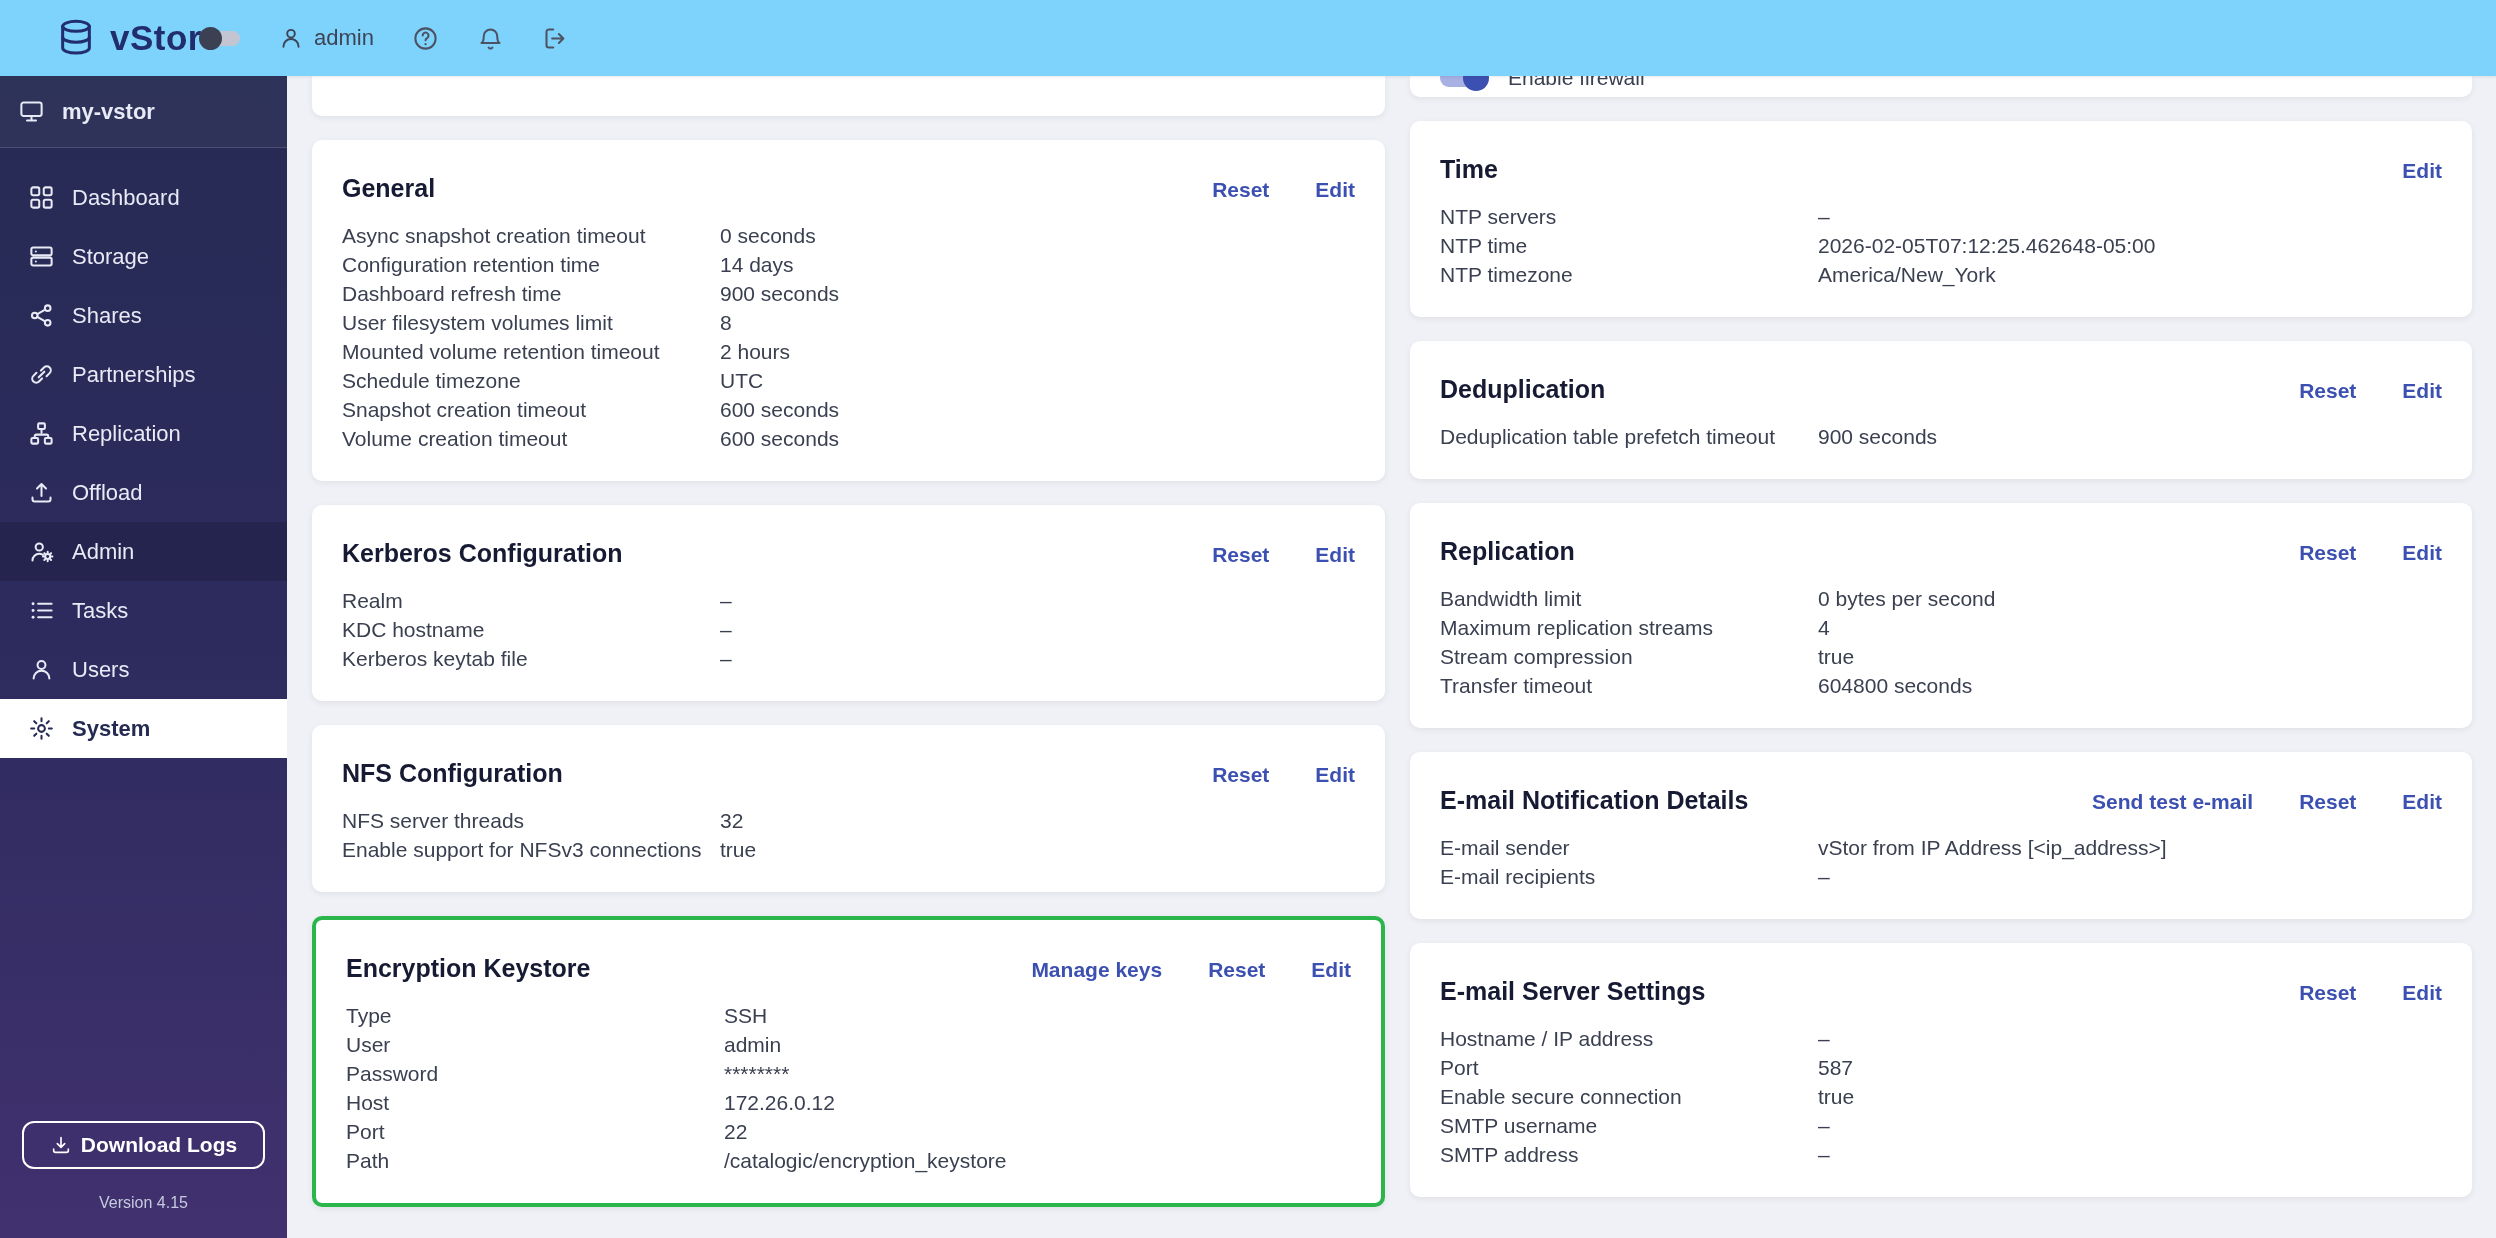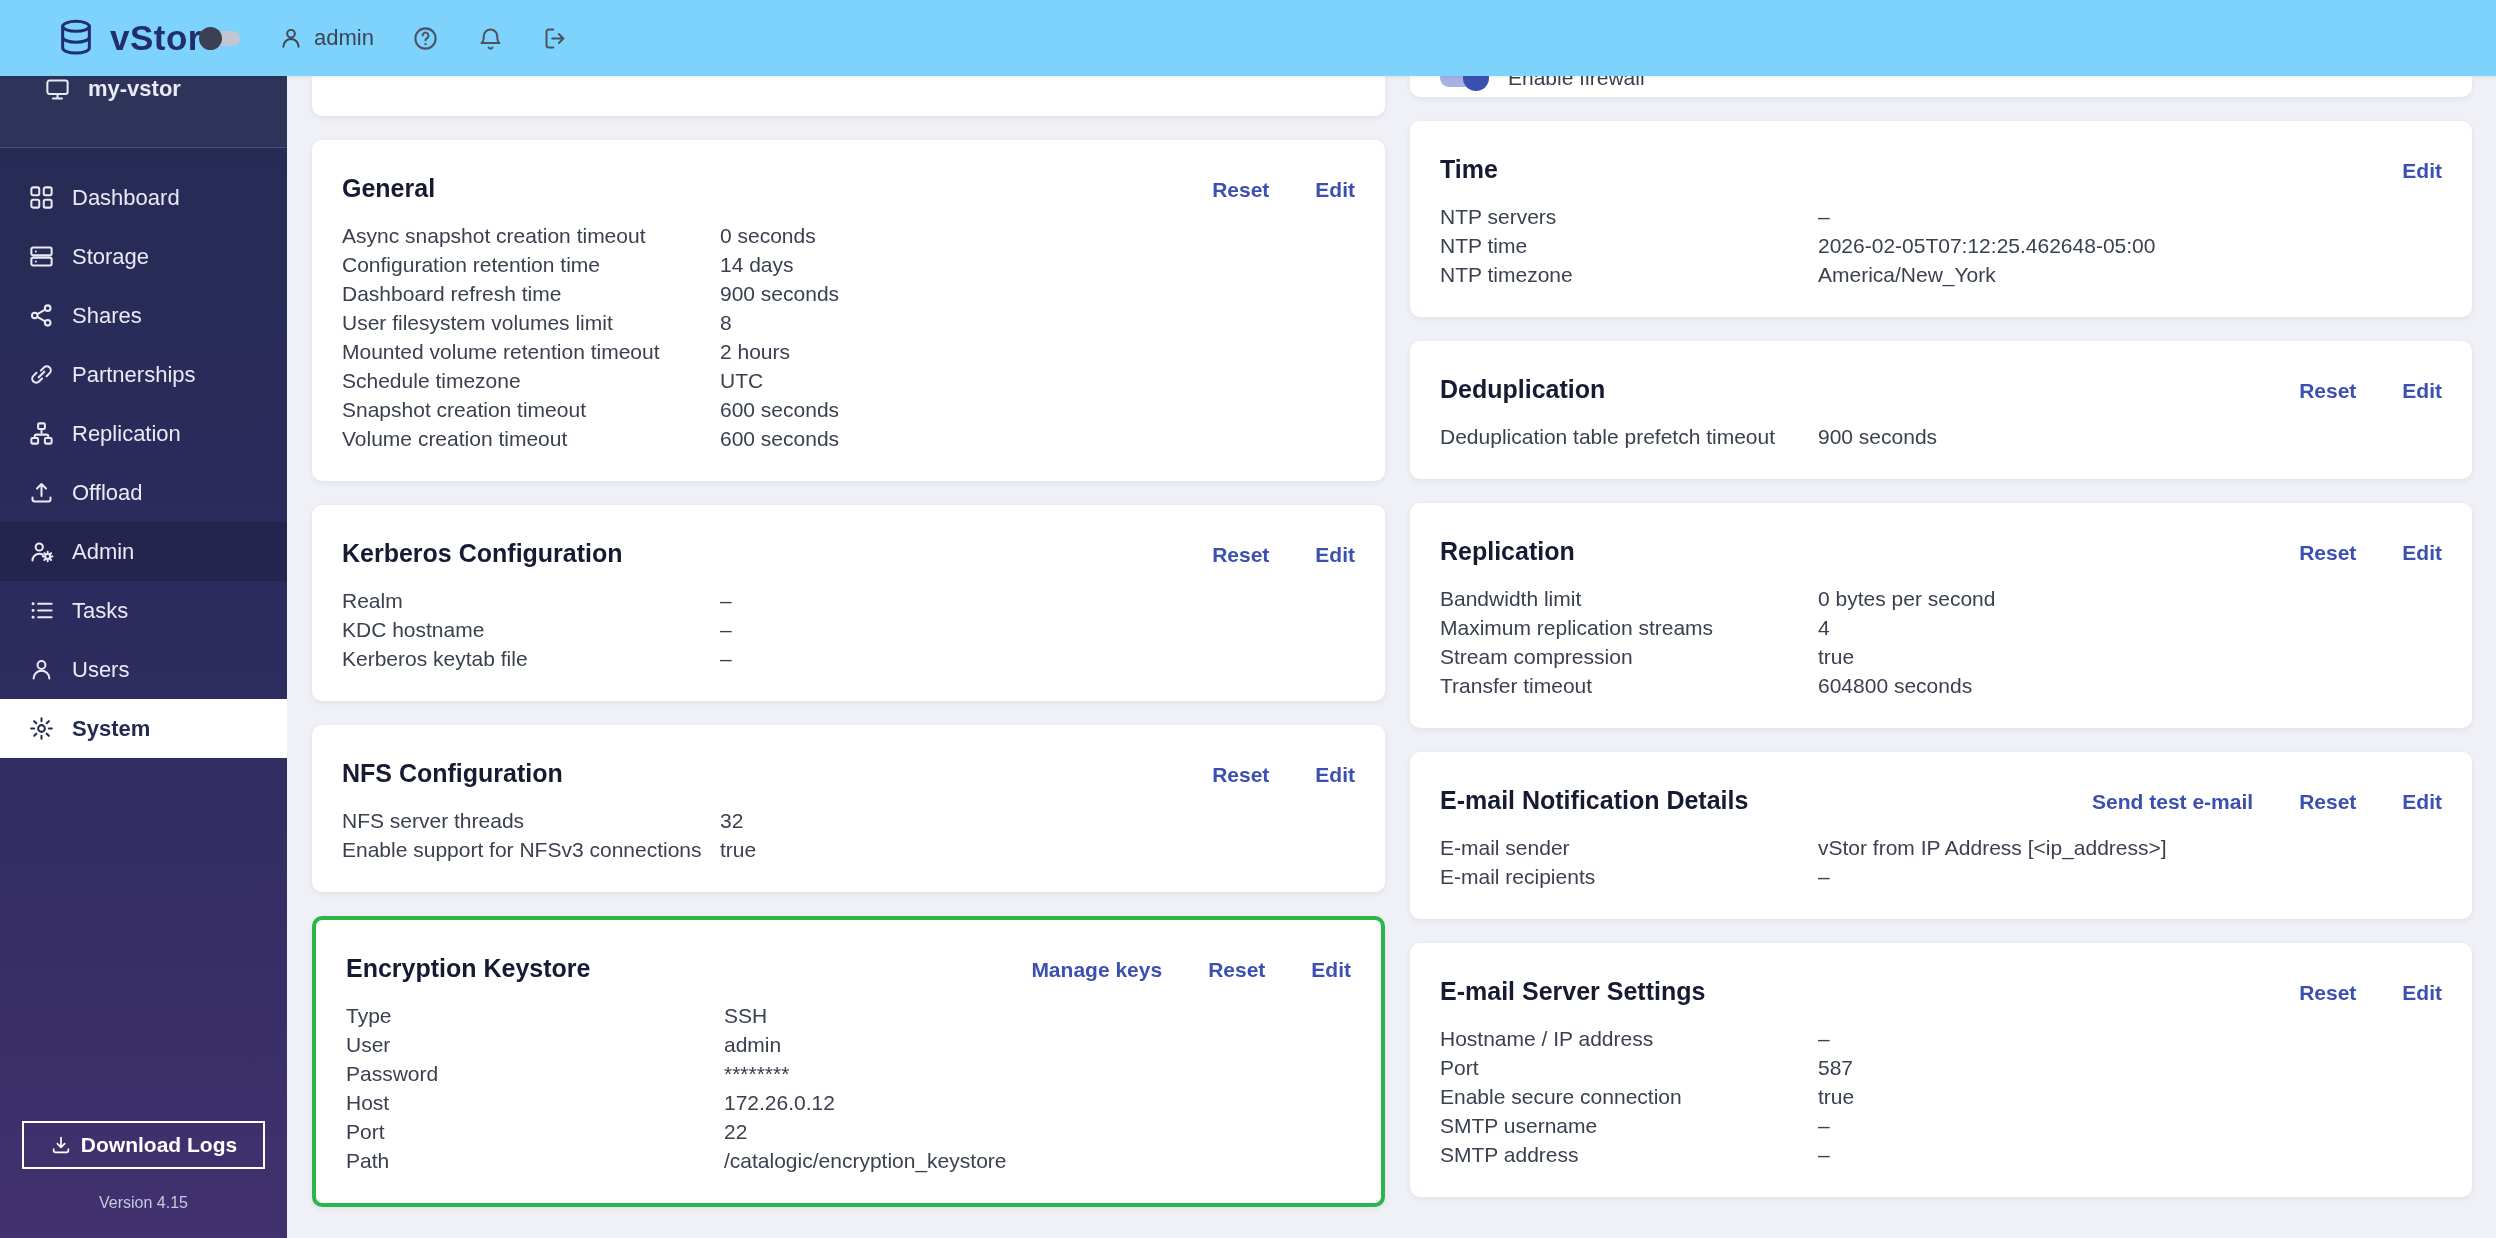--- a/index.html
+++ b/index.html
@@ -35,40 +35,40 @@
   .user-chip { display:flex; align-items:center; gap:10px; cursor:pointer; font-size:22px; color:#3f4455; }
   .user-chip svg { width:26px; height:26px; display:block; }
 
   
   .sidebar {
     position:absolute; left:0; top:76px; bottom:0; width:287px; z-index:20;
     background:linear-gradient(180deg,#262b53 0%, #2d2b5e 48%, #41316f 100%);
     display:flex; flex-direction:column; color:#e8eaf6;
   }
   .server-row {
-    height:72px; flex:none; display:flex; align-items:flex-start; gap:17px;
-    padding:0 44px; font-size:22px; font-weight:600;
+    height:72px; flex:none; display:flex; align-items:center; gap:17px;
+    padding:0 18px; font-size:22px; font-weight:600;
     background:rgba(255,255,255,0.04);
     border-bottom:1px solid rgba(255,255,255,0.14);
     cursor:pointer;
   }
   .ic { display:inline-flex; }
   .ic svg { width:27px; height:27px; display:block; }
   nav { padding-top:20px; }
   .nav-item {
     height:59px; display:flex; align-items:center; gap:17px;
     padding:0 28px; font-size:22px; cursor:pointer; color:#e8eaf6;
   }
   .nav-item.shaded { background:rgba(0,0,0,0.14); }
   .nav-item.active { background:#ffffff; color:#242a52; font-weight:700; }
   .sidebar-bottom { margin-top:auto; padding:0 0 26px; display:flex; flex-direction:column; align-items:center; }
   .dl-btn {
     display:flex; align-items:center; gap:9px;
     height:48px; padding:0 26px;
-    background:transparent; border:2px solid #fff; border-radius:0;
+    background:transparent; border:2px solid #fff; border-radius:12px;
     color:#fff; font-size:21px; font-weight:700; cursor:pointer;
     font-family:"Liberation Sans", sans-serif;
   }
   .dl-btn svg { width:22px; height:22px; display:block; }
   .version { margin-top:25px; font-size:16px; color:#c6cadf;text-align:right; }
 
   
   .main { position:absolute; left:287px; top:76px; right:0; bottom:0; background:#f0f1f6; overflow:hidden; }
   .col { position:absolute; top:0; display:flex; flex-direction:column; gap:24px; }
   .col-left  { left:25px;   width:1073px; }

